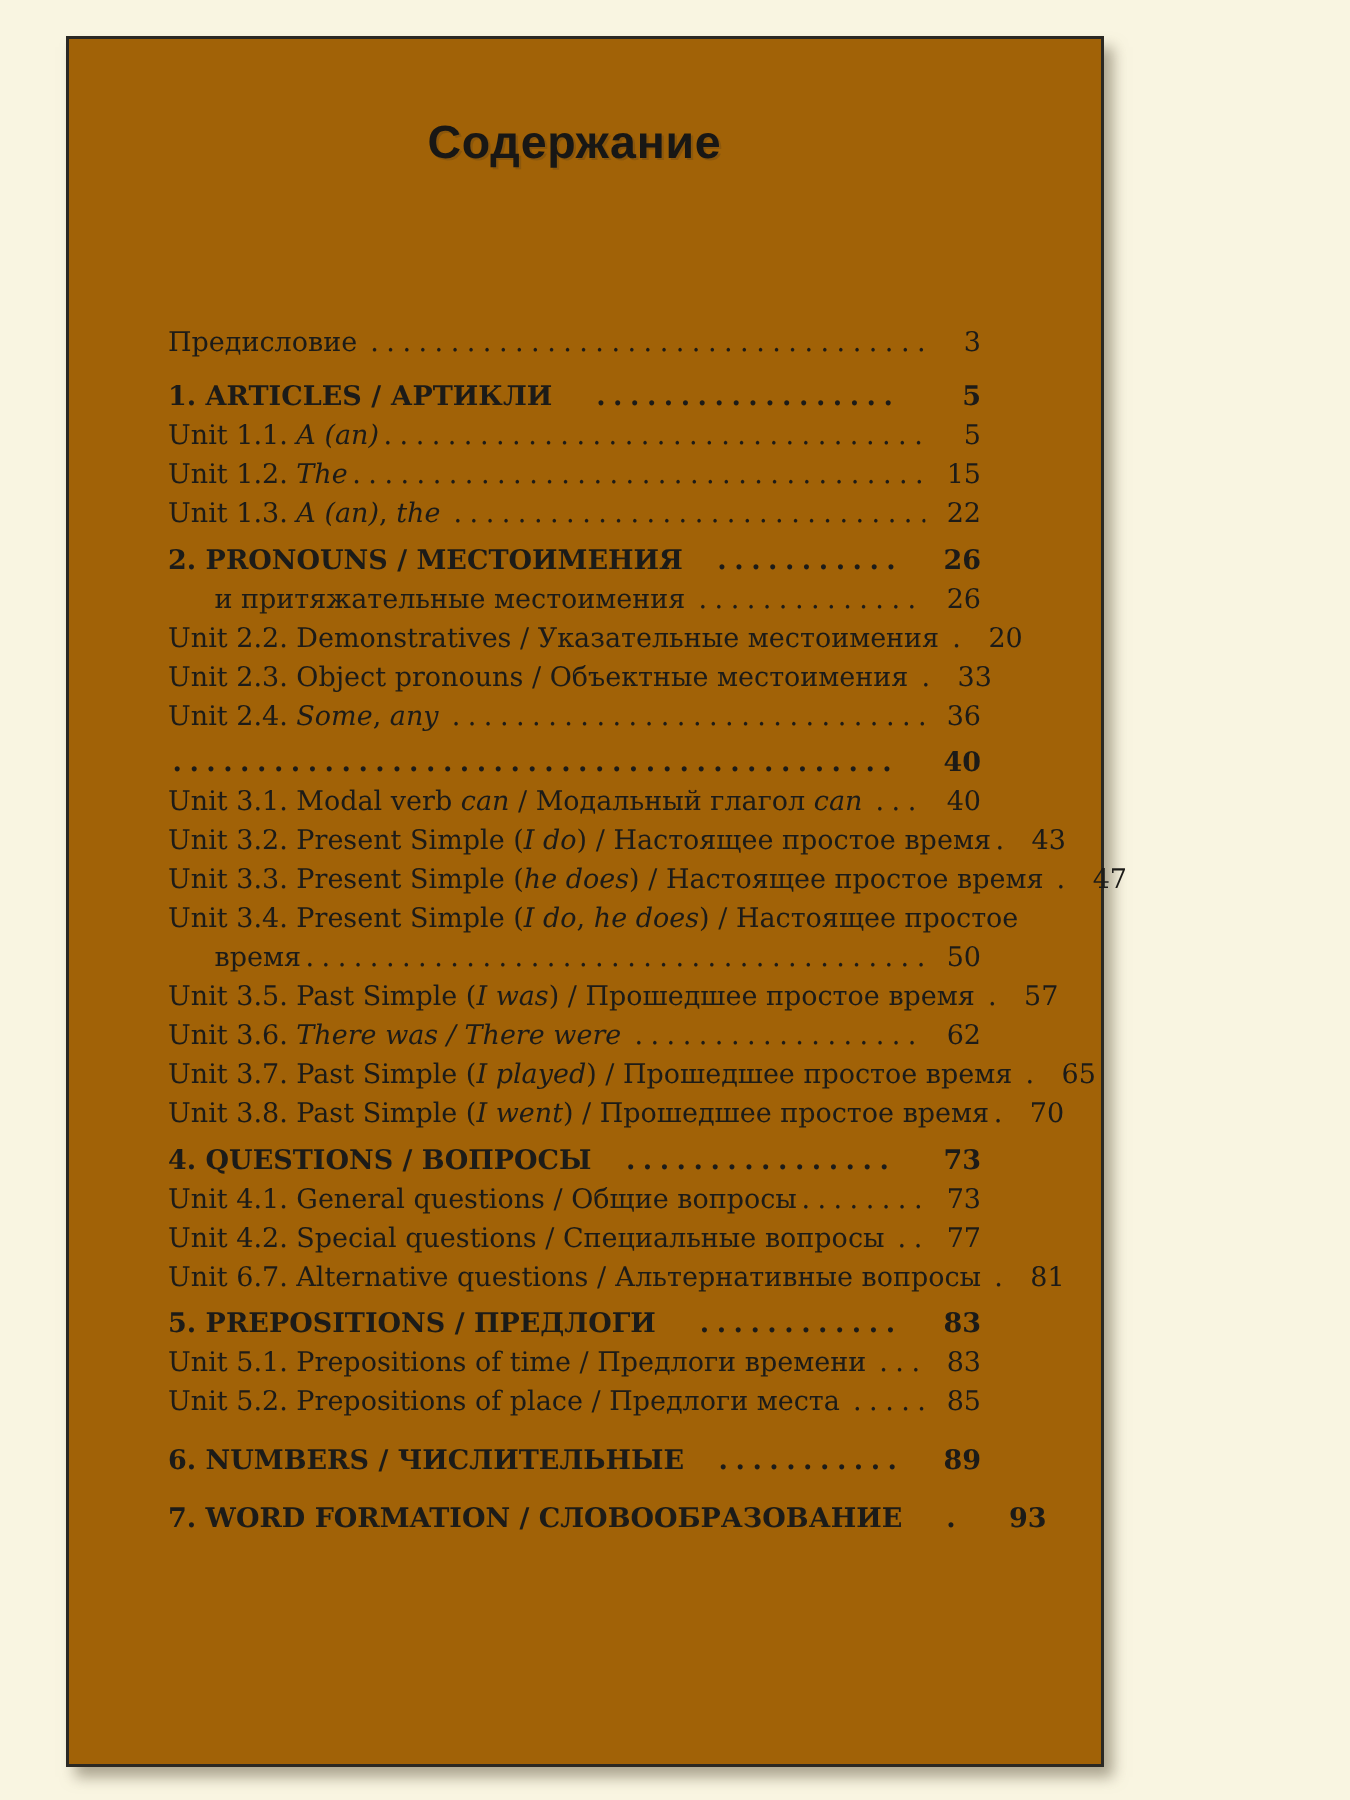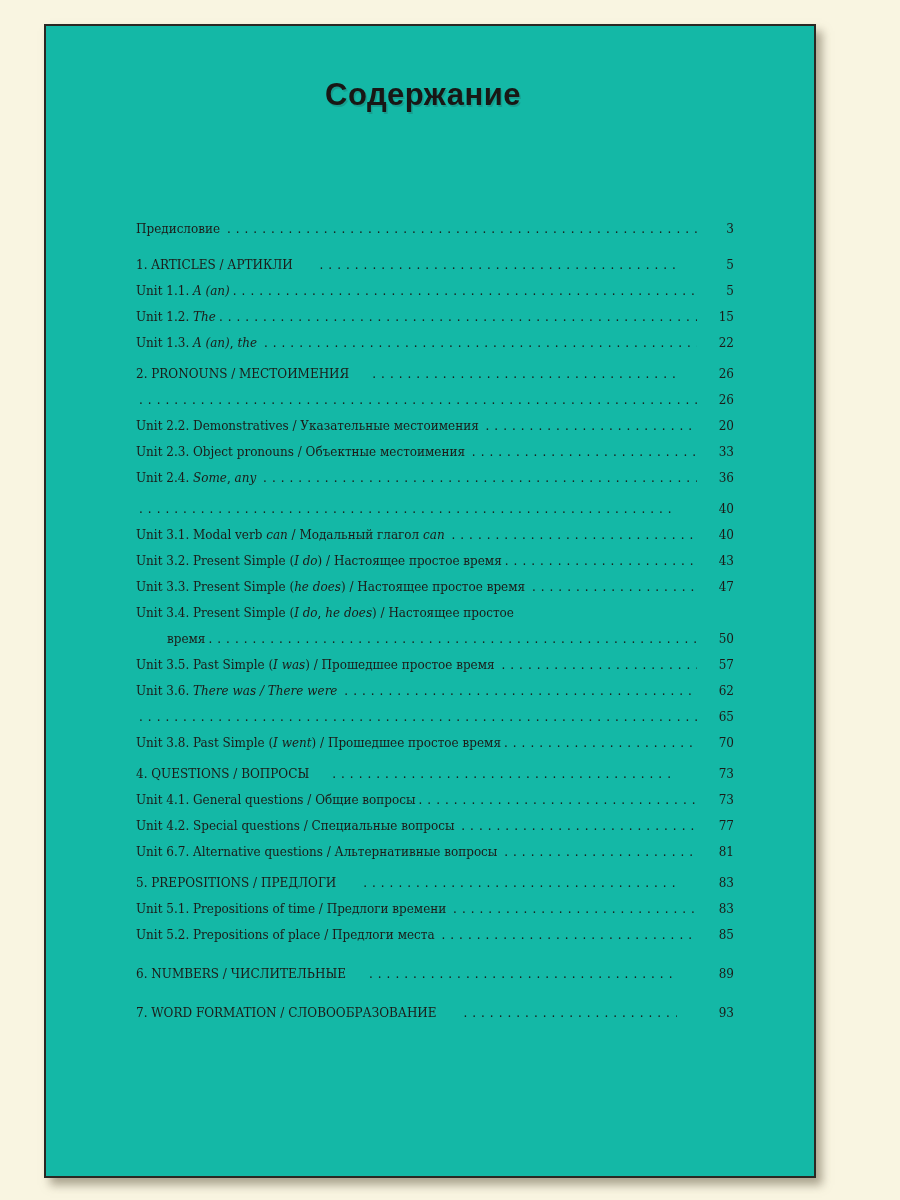--- a/index.html
+++ b/index.html
@@ -6,23 +6,23 @@
   body {
     width: 900px; height: 1200px;
     background: #f9f5e1;
     position: relative;
     overflow: hidden;
     font-family: "DejaVu Serif", "Liberation Serif", serif;
   }
   .paper {
     position: absolute;
     left: 44px; top: 24px;
-    width: 772px; height: 1154px;
+    width: 692px; height: 1154px;
     box-sizing: border-box;
-    background: #14b8a6;
+    background: #a16207;
     border: 2px solid #2a2823;
     box-shadow: 6px 7px 9px rgba(118, 110, 88, 0.60);
   }
   .content {
     margin: 50px 80px 0 66px;
   }
   .title {
     text-align: center;
     font-family: "Liberation Sans", "DejaVu Sans", sans-serif;
     font-weight: 700;
@@ -30,25 +30,24 @@
     line-height: 38px;
     letter-spacing: 0.5px;
     color: #181715;
     text-shadow: 1.5px 1.5px 0 rgba(40,40,40,0.18);
   }
   .toc { margin-top: 102px; }
   .row {
     display: flex;
     align-items: flex-start;
     line-height: 26px;
-    font-size: 12px;
+    font-size: 18px;
     color: #1c1b18;
-    margin-left: 24px;
-  }
-  .row.section { font-weight: 400; margin-top: 5px; gap: 20px; }
+  }
+  .row.section { font-weight: 700; margin-top: 5px; gap: 20px; }
   .row.sp-large { margin-top: 13px; }
   .row.sp-after-gap { margin-bottom: 10px; }
   .row.cont .txt { padding-left: 31px; }
   .txt { white-space: pre; }
   .txt i { font-style: italic; }
   .leader {
     flex: 1 1 auto;
     min-width: 10px;
     overflow: hidden;
     white-space: nowrap;
@@ -89,20 +88,21 @@
           <span class="txt"><span>Unit 1.3. </span><i>A (an)</i><span>, </span><i>the</i><span> </span></span>
           <span class="leader">........................................................................................................................</span>
           <span class="pg">22</span>
         </div>
         <div class="row section sp-section">
           <span class="txt"><span>2. PRONOUNS / МЕСТОИМЕНИЯ</span></span>
           <span class="leader">........................................................................................................................</span>
           <span class="pg">26</span>
         </div>
         <div class="row cont">
+          <span class="txt"><span>и притяжательные местоимения </span></span>
           <span class="leader">........................................................................................................................</span>
           <span class="pg">26</span>
         </div>
         <div class="row item">
           <span class="txt"><span>Unit 2.2. Demonstratives / Указательные местоимения </span></span>
           <span class="leader">........................................................................................................................</span>
           <span class="pg">20</span>
         </div>
         <div class="row item">
           <span class="txt"><span>Unit 2.3. Object pronouns / Объектные местоимения </span></span>
@@ -145,20 +145,21 @@
           <span class="txt"><span>Unit 3.5. Past Simple (</span><i>I was</i><span>) / Прошедшее простое время </span></span>
           <span class="leader">........................................................................................................................</span>
           <span class="pg">57</span>
         </div>
         <div class="row item">
           <span class="txt"><span>Unit 3.6. </span><i>There was / There were</i><span> </span></span>
           <span class="leader">........................................................................................................................</span>
           <span class="pg">62</span>
         </div>
         <div class="row item">
+          <span class="txt"><span>Unit 3.7. Past Simple (</span><i>I played</i><span>) / Прошедшее простое время </span></span>
           <span class="leader">........................................................................................................................</span>
           <span class="pg">65</span>
         </div>
         <div class="row item">
           <span class="txt"><span>Unit 3.8. Past Simple (</span><i>I went</i><span>) / Прошедшее простое время</span></span>
           <span class="leader">........................................................................................................................</span>
           <span class="pg">70</span>
         </div>
         <div class="row section sp-section">
           <span class="txt"><span>4. QUESTIONS / ВОПРОСЫ</span></span>

